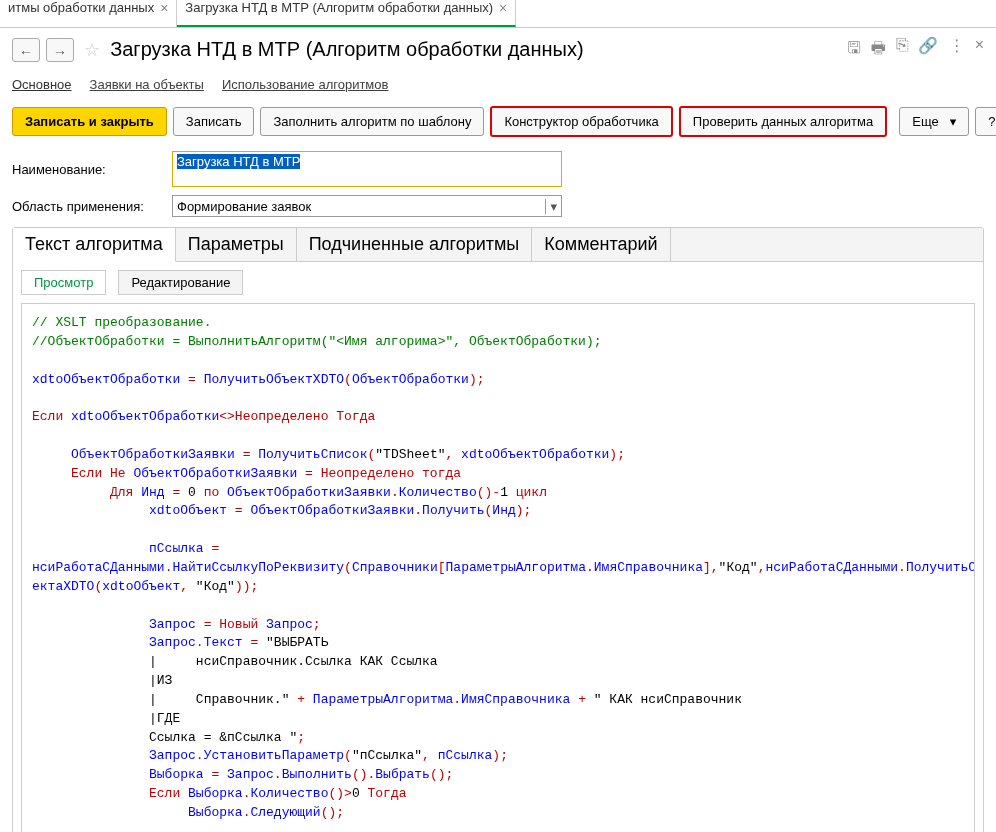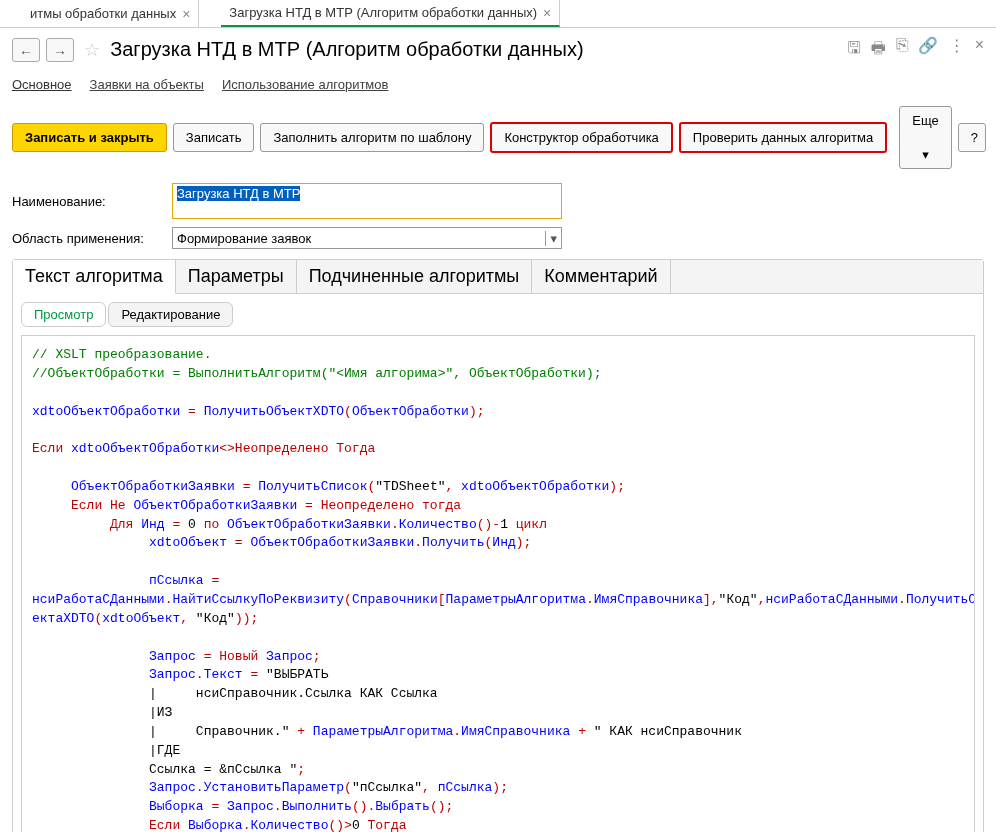--- a/index.html
+++ b/index.html
@@ -1,56 +1,56 @@
 <!DOCTYPE html>
 <html><head>
 <meta charset="utf-8">
 <style>
 * { box-sizing: border-box; margin: 0; padding: 0; }
 body { font-family: Arial, sans-serif; font-size: 13px; background: #fff; width: 996px; height: 832px; overflow: hidden; }
 
 .tabs-bar { display: flex; border-bottom: 1px solid #ccc; background: #fff; height: 28px; }
-.tab { display: flex; align-items: center; padding: 0 8px; border-right: 1px solid #ccc; font-size: 13px; color: #333; cursor: pointer; margin-left: 22px; }
+.tab { display: flex; align-items: flex-start; padding: 0 8px; border-right: 1px solid #ccc; font-size: 13px; color: #333; cursor: pointer; }
 .tab.active { border-bottom: 2px solid #009846; }
 .tab .close { margin-left: 6px; color: #888; font-size: 14px; cursor: pointer; }
 
 .header { display: flex; align-items: center; padding: 8px 12px; gap: 6px; }
 .nav-btn { width: 28px; height: 24px; border: 1px solid #aaa; background: #f8f8f8; border-radius: 3px; display: flex; align-items: center; justify-content: center; cursor: pointer; font-size: 14px; color: #555; }
 .star { color: #ccc; font-size: 18px; margin: 0 4px; }
 .title { font-size: 20px; font-weight: normal; flex: 1; }
 .hdr-icons { display: flex; gap: 10px; color: #888; font-size: 16px; }
 .hdr-icon { cursor: pointer; }
 
 .sub-nav { display: flex; gap: 18px; padding: 6px 12px 10px; font-size: 13px; }
 .sub-nav span { cursor: pointer; }
 .sub-nav .active { color: #333; text-decoration: underline; }
 .sub-nav .lnk { color: #404040; text-decoration: underline; }
 
 .toolbar { display: flex; gap: 6px; padding: 4px 12px 10px; align-items: center; }
 .btn { border: 1px solid #999; background: #f8f8f8; padding: 6px 12px; border-radius: 3px; font-size: 13px; cursor: pointer; white-space: nowrap; }
 .btn-primary { background: #ffd500; border-color: #cc9900; font-weight: bold; }
 .btn-highlighted { border: 2px solid #d00; }
-.btn-more { display: flex; align-items: center; gap: 19px; flex-direction: column; }
+.btn-more { display: flex; align-items: center; gap: 11px; }
 .btn-q { width: 28px; }
 
 .form-row { display: flex; align-items: center; padding: 4px 12px; gap: 10px; }
 .lbl { width: 150px; font-size: 13px; }
 .field-name { border: 1px solid #e5a800; background: #fff; color: #0066cc; padding: 2px 4px; flex: 0 0 390px; height: 36px; }
 .field-name span { background: #0060c0; color: #fff; }
 .select-app { border: 1px solid #999; padding: 2px 4px; flex: 0 0 390px; height: 22px; display: flex; justify-content: space-between; align-items: center; }
 .sel-arrow { border-left: 1px solid #999; padding-left: 4px; color: #555; }
 
 .tabpanel { margin: 6px 12px 0; border: 1px solid #ccc; border-radius: 3px 3px 0 0; }
 .tabhead { display: flex; background: #f4f4f4; }
 .tabhead .t { padding: 6px 12px; border-right: 1px solid #ccc; cursor: pointer; font-size: 18px; }
 .tabhead .t.active { background: #fff; border-bottom: 1px solid #fff; margin-bottom: -1px; }
 .tab-body { padding: 8px; background: #fff; border-top: 1px solid #ccc; }
 
 .subtabhead { display: flex; margin-bottom: 8px; }
-.subtabhead .t { padding: 4px 12px; border: 1px solid #ccc; border-radius: 6px; margin-right: 2px; cursor: pointer; font-size: 13px; background: #f4f4f4; }
+.subtabhead .t { padding: 4px 12px; border: 1px solid #ccc; border-radius: 0; margin-right: 12px; cursor: pointer; font-size: 13px; background: #f4f4f4; }
 .subtabhead .t.active { color: #009846; background: #fff; }
 
 .code-area { border: 1px solid #ccc; padding: 10px; height: 675px; overflow-y: scroll; font-family: Liberation Mono, monospace; font-size: 13px; line-height: 1.45; white-space: pre; }
 .c-green { color: #008000; }
 .c-blue { color: #0000ff; }
 .c-red { color: #c00000; }
 .c-black { color: #000; }
 </style>
 </head>
 <body>

